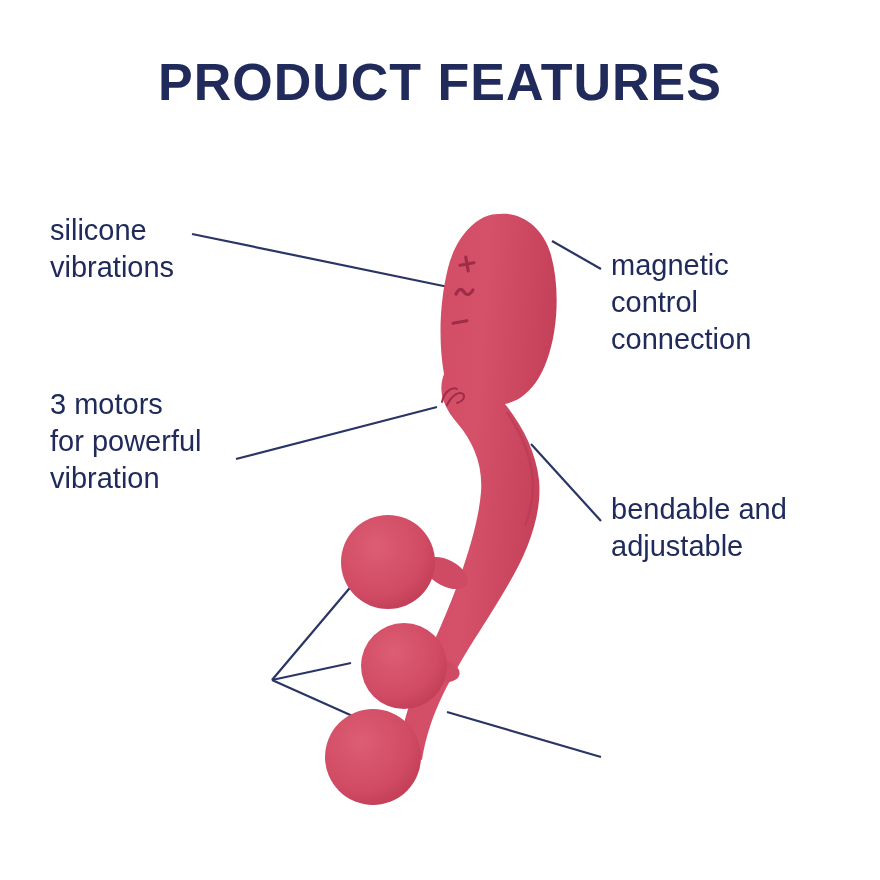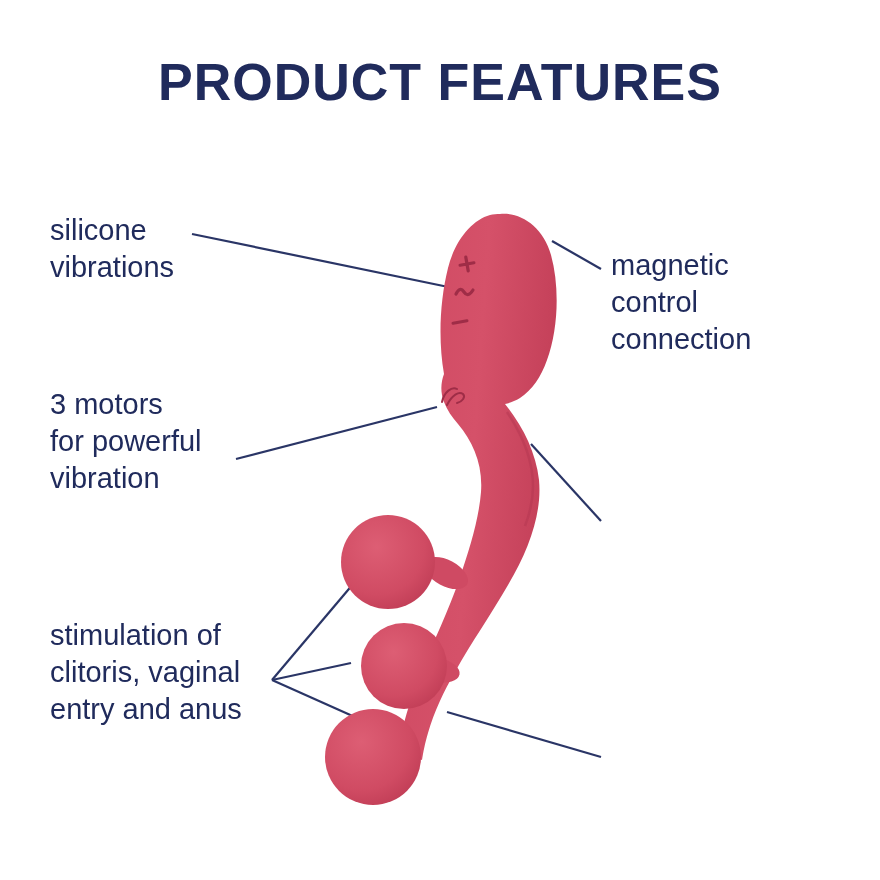--- a/index.html
+++ b/index.html
@@ -135,19 +135,18 @@
 vibrations</div>
 
   <div class="label label-magnetic">magnetic
 control
 connection</div>
 
   <div class="label label-motors">3 motors
 for powerful
 vibration</div>
 
+  <div class="label label-bendable">bendable and
+adjustable</div>
 
-  <div class="label label-stimulation">stimulation of
-clitoris, vaginal
-entry and anus</div>
 
 
 </div>
 
 </body></html>

